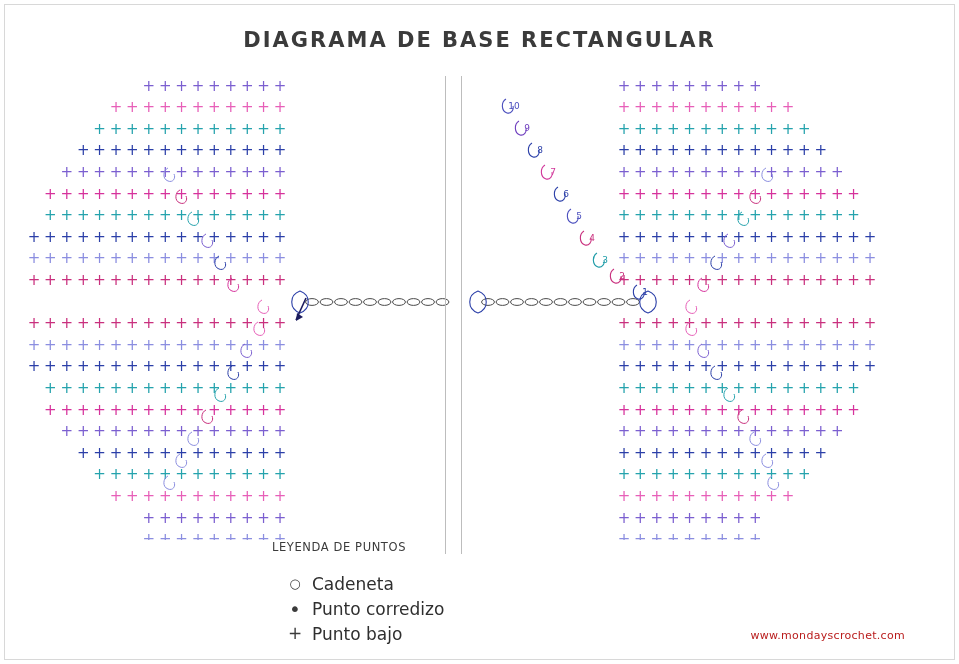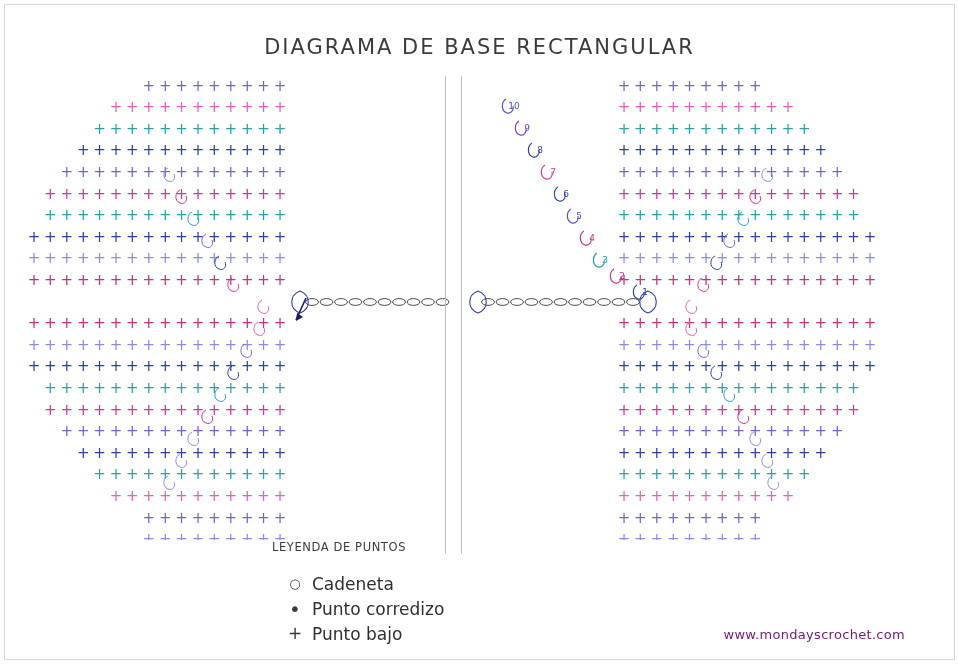--- a/index.html
+++ b/index.html
@@ -22,29 +22,29 @@
     left: 4px;
     top: 4px;
     width: 951px;
     height: 656px;
     border: 1px solid #d8d8d8;
     box-sizing: border-box;
     pointer-events: none;
   }
   #title {
     position: absolute;
-    top: 35px;
+    top: 28px;
     left: 0;
     width: 959px;
     text-align: center;
     font-family: "DejaVu Sans", sans-serif;
     font-size: 21px;
     letter-spacing: 2.0px;
     color: #3b3b3b;
-    font-weight: 400;
+    font-weight: 700;
   }
   #chart-area {
     position: absolute;
     left: 0;
     top: 70px;
     width: 959px;
     height: 470px;
   }
   svg.stitch-canvas {
     display: block;
@@ -101,22 +101,22 @@
   }
   .legend-label {
     font-size: 17px;
     color: #2f2f2f;
     margin-left: 4px;
   }
   #watermark {
     position: absolute;
     right: 54px;
     bottom: 22px;
-    font-size: 13px;
-    color: #701a75;
+    font-size: 11px;
+    color: #b91c1c;
     letter-spacing: 0.3px;
   }
   text.plus {
     font-family: "DejaVu Sans", sans-serif;
     font-size: 15px;
     text-anchor: middle;
     dominant-baseline: middle;
   }
   text.rownum {
     font-family: "DejaVu Sans", sans-serif;

